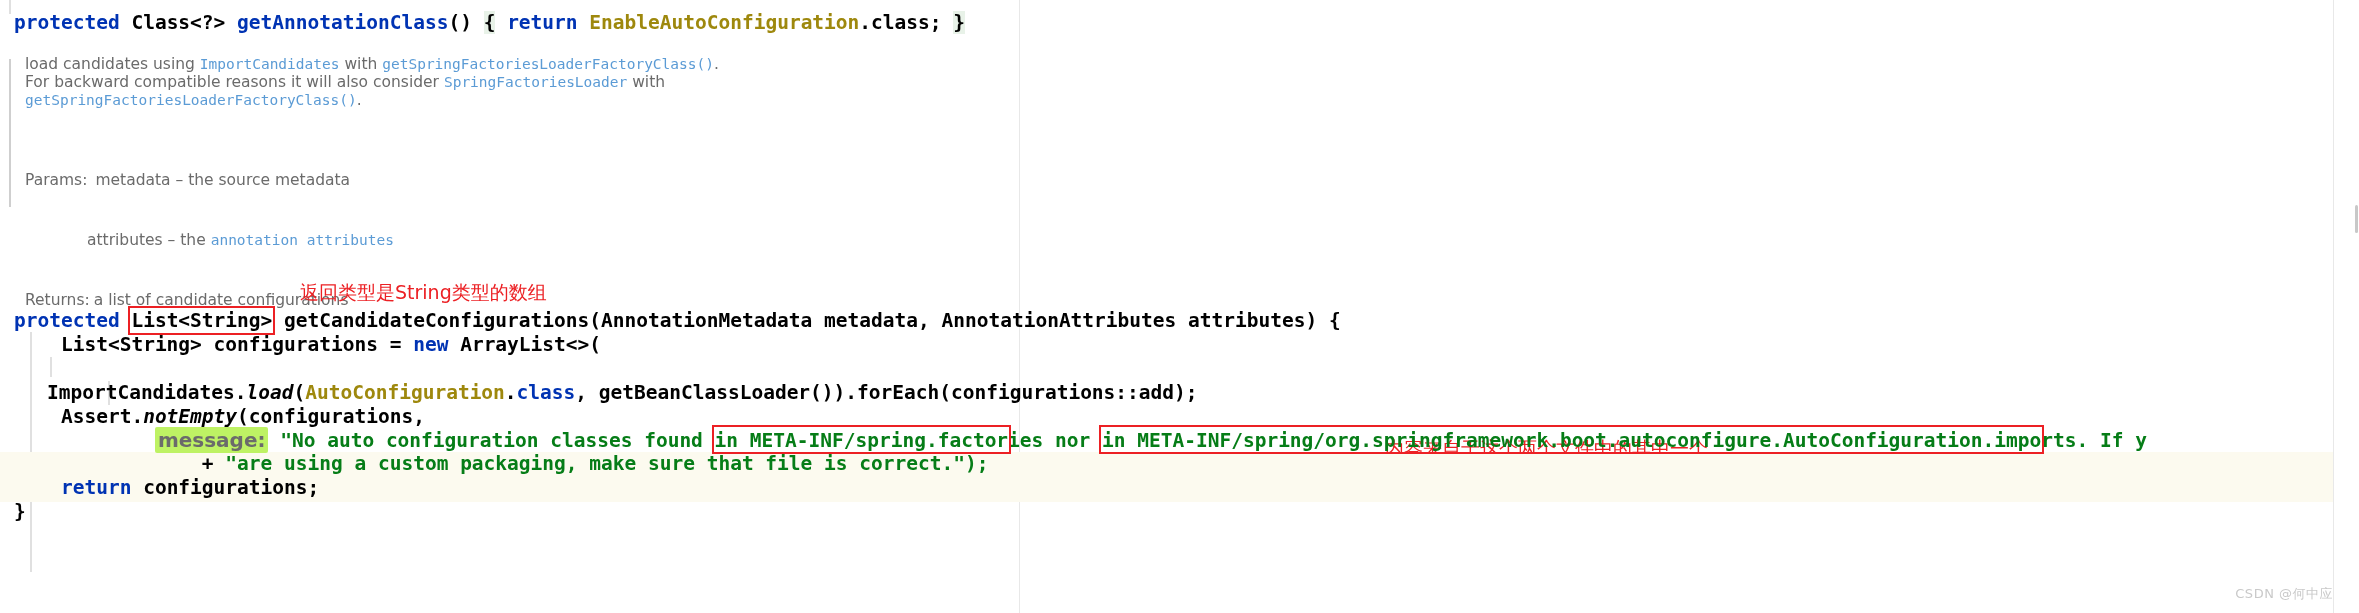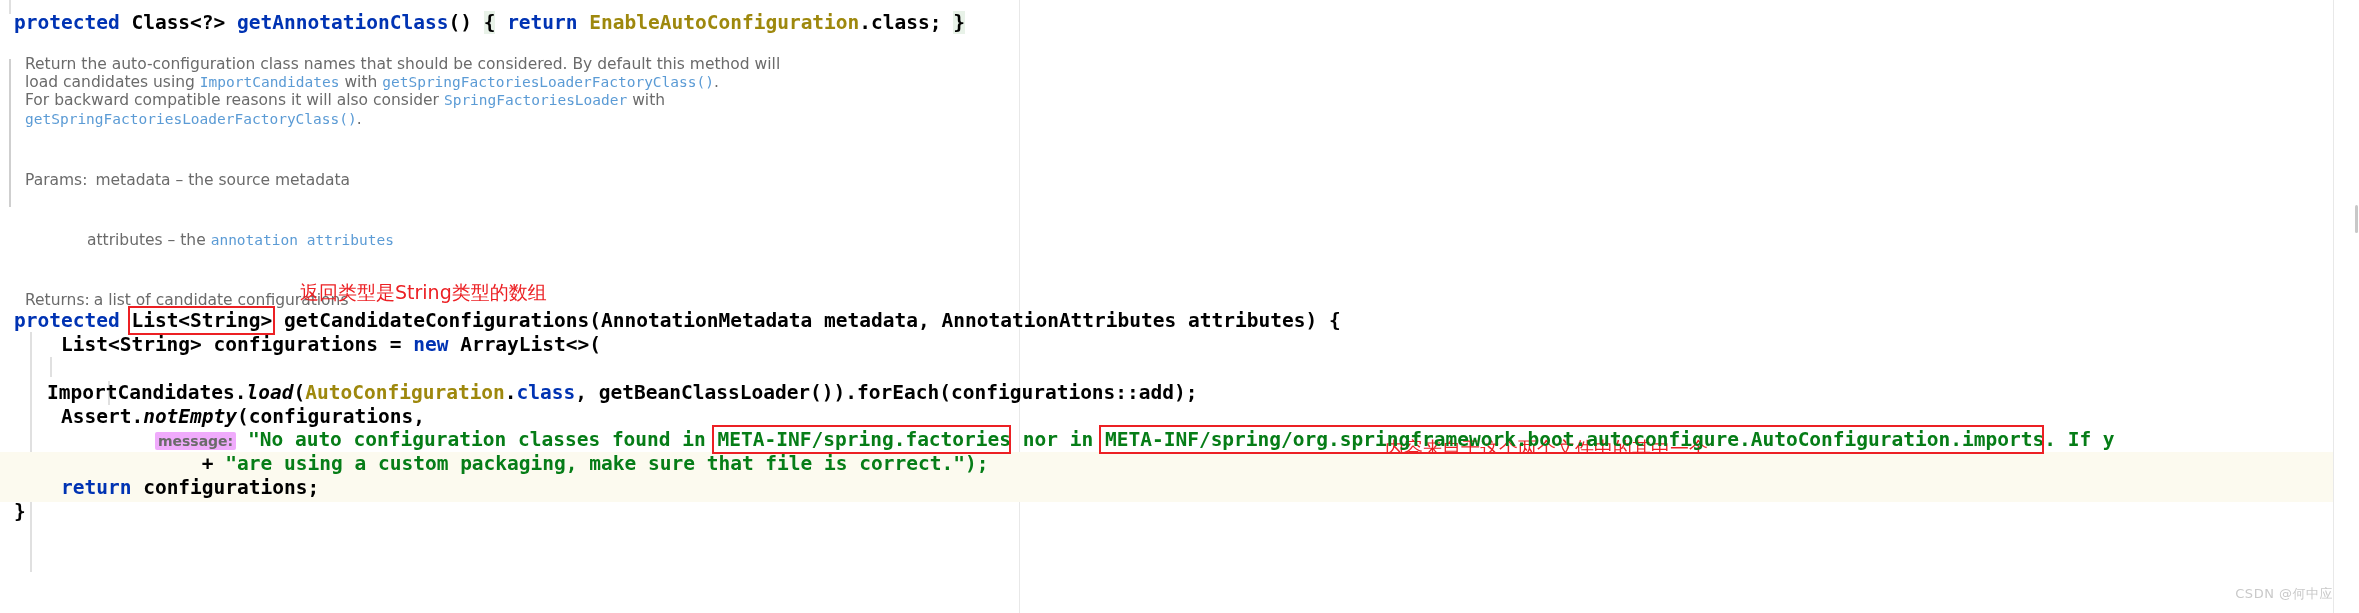--- a/index.html
+++ b/index.html
@@ -61,23 +61,23 @@
     font-size:19px;line-height:22px;
   }
   
   .redbox{position:absolute;border:2.5px solid #ec2024;box-sizing:border-box;}
 
   
   .hl-line{position:absolute;left:0;width:2333px;height:25px;background:#fcfaef;}
 
   
   .msg-label{
-    background:#f0abfc;color:#6b6b6b;
+    background:#bef264;color:#6b6b6b;
     font-family:"DejaVu Sans","Liberation Sans",sans-serif;
-    font-size:14px;padding:1px 3px;border-radius:2px;
+    font-size:20px;padding:1px 3px;border-radius:2px;
   }
 
   .watermark{
     position:absolute;right:26px;bottom:10px;
     font-family:"DejaVu Sans","Liberation Sans",sans-serif;
     font-size:13px;color:#c9c9c9;letter-spacing:0.5px;white-space:pre;
   }
 </style>
 </head>
 <body>
@@ -88,21 +88,20 @@
   <div class="vrule r2"></div>
   <div class="vrule-short"></div>
 
   <div class="body-bar" style="left:9px;top:0px;height:14px;"></div>
 
   <div class="line" style="top:11px;left:14px;"><span class="kw">protected</span><span class="ident"> Class&lt;?&gt; </span><span style="color:#0033b3">getAnnotationClass</span><span class="ident">() </span><span class="brace-hl">{</span><span class="kw"> return </span><span class="type-yellow">EnableAutoConfiguration</span><span class="ident">.class</span><span class="ident">; </span><span class="brace-hl">}</span></div>
 
   <div class="doc">
     <div class="doc-bar"></div>
     <div class="doc-text">
-      <div class="doc-line"><span>Return the auto-configuration class names that should be considered. By default this method will</span></div>
       <div class="doc-line"><span>load candidates using </span><span class="lnk">ImportCandidates</span><span> with </span><span class="lnk">getSpringFactoriesLoaderFactoryClass()</span><span>.</span></div>
       <div class="doc-line"><span>For backward compatible reasons it will also consider </span><span class="lnk">SpringFactoriesLoader</span><span> with</span></div>
       <div class="doc-line"><span class="lnk">getSpringFactoriesLoaderFactoryClass()</span><span>.</span></div>
     </div>
 
     <div class="doc-tags">
       <div><span class="tag-label">Params:</span><span style="padding-left:8px">metadata</span><span> – </span><span>the source metadata</span></div>
       <div style="padding-left:62px"><span>attributes</span><span> – </span><span>the </span><span class="lnk">annotation attributes</span></div>
       <div><span class="tag-label">Returns:</span><span style="padding-left:4px">a list of candidate configurations</span></div>
     </div>

